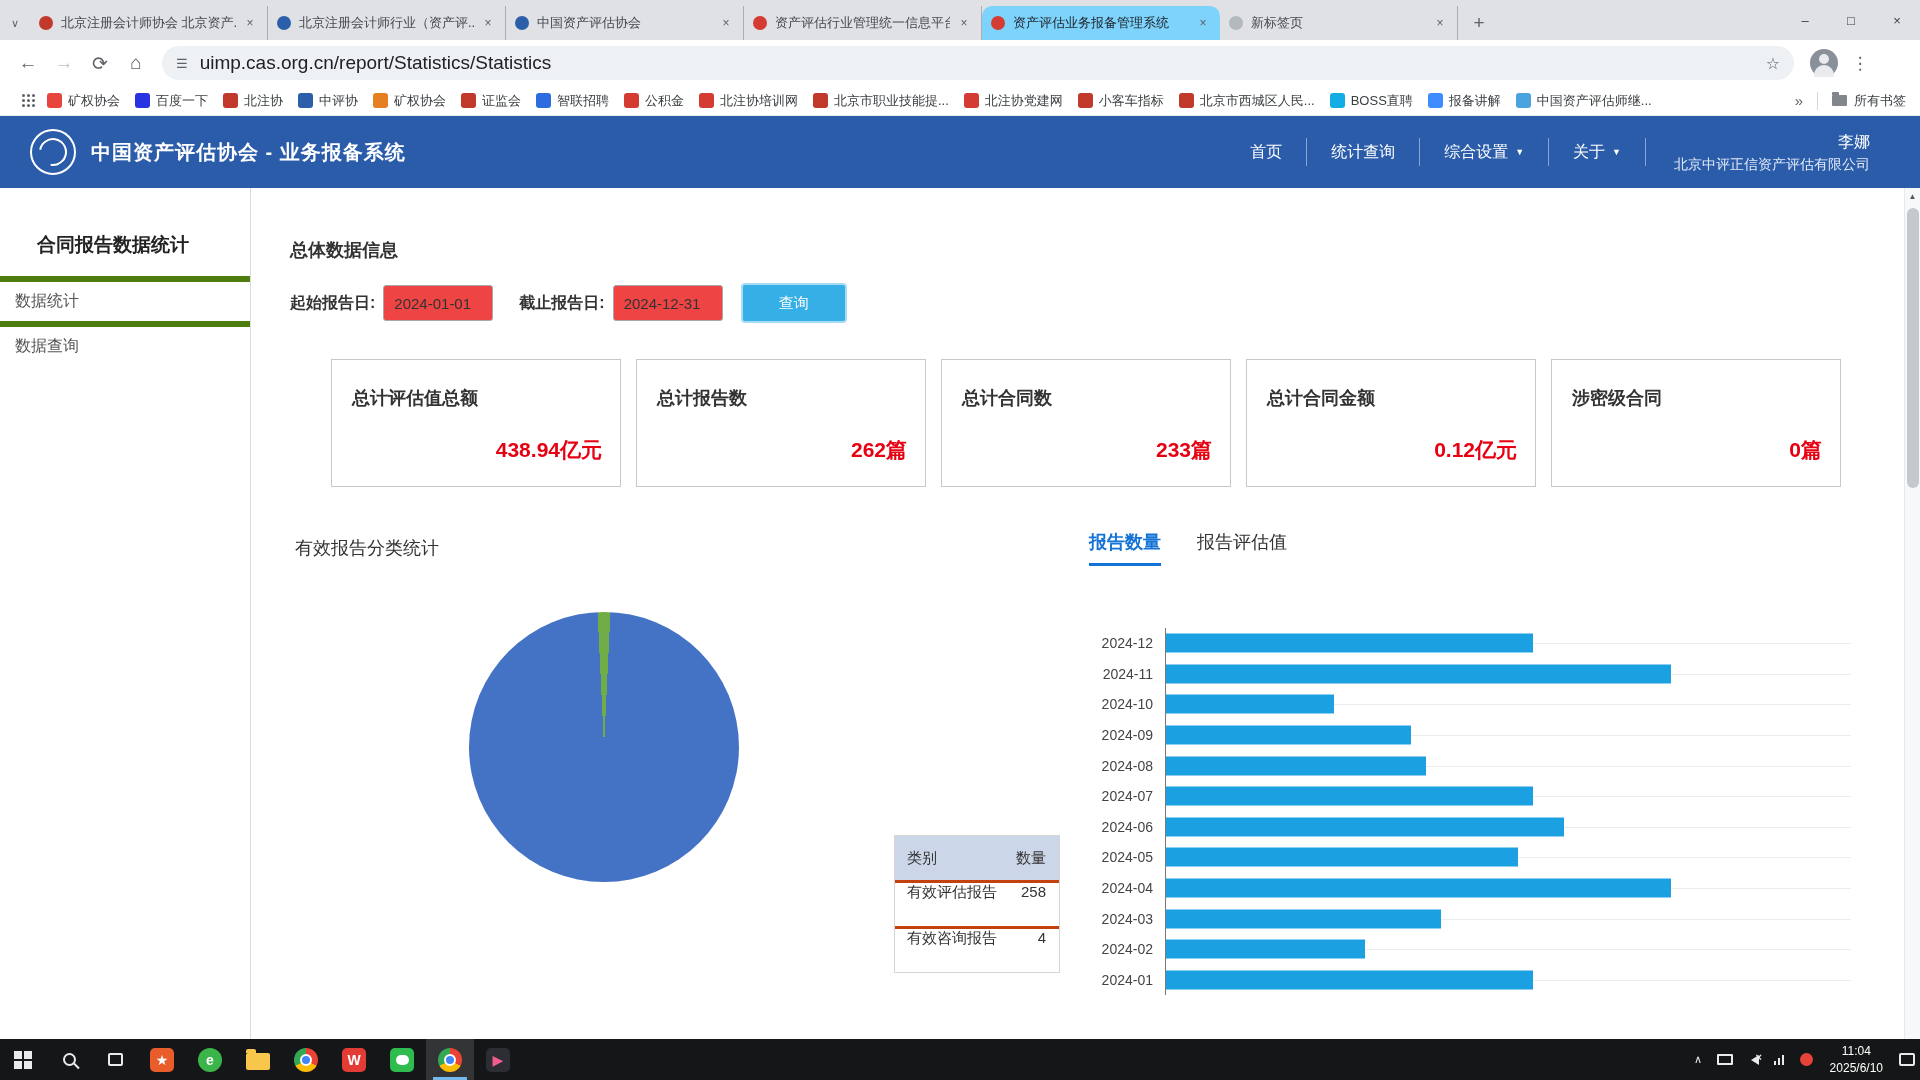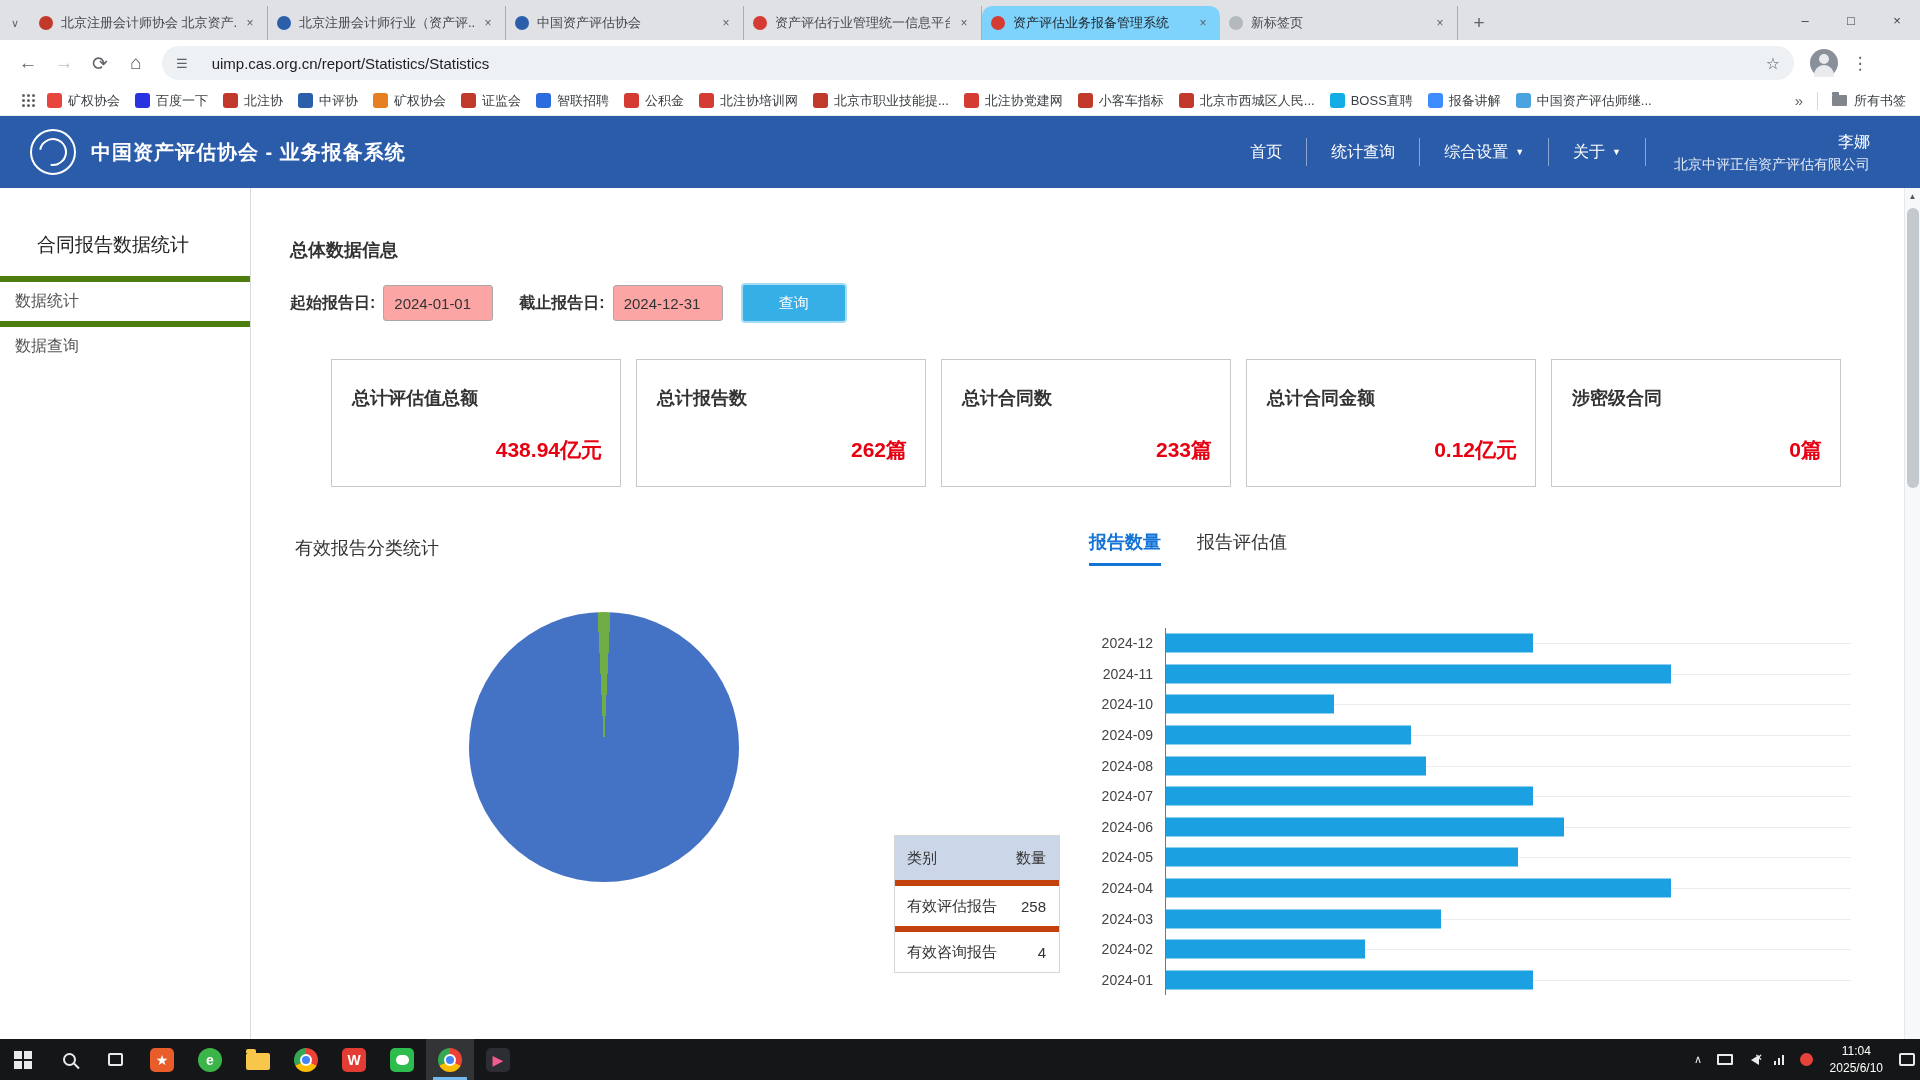--- a/index.html
+++ b/index.html
@@ -19,21 +19,21 @@
   .new-tab{width:30px;height:30px;margin:0 0 2px 6px;display:flex;align-items:center;justify-content:center;font-size:19px;color:#5f6368}
   .win-controls{position:absolute;right:0;top:0;height:40px;display:flex}
   .win-btn{width:46px;height:40px;display:flex;align-items:center;justify-content:center;color:#3c4043;font-size:13px}
 
   
   .toolbar{position:absolute;top:40px;left:0;width:1920px;height:46px;background:#fff;display:flex;align-items:center;padding:0 10px}
   .nav-btn{width:36px;height:36px;border-radius:50%;display:flex;align-items:center;justify-content:center;font-size:19px;color:#5f6368;flex:none}
   .nav-btn.disabled{color:#bdc1c6}
   .omnibox{flex:1;max-width:1632px;height:34px;background:#eef1f4;border-radius:17px;margin:0 8px;display:flex;align-items:center;padding:0 14px}
   .site-info{font-size:13px;color:#5f6368}
-  .url{font-size:15px;color:#202124;margin-left:24px;flex:1;white-space:nowrap;overflow:hidden}
+  .url{font-size:19px;color:#202124;margin-left:12px;flex:1;white-space:nowrap;overflow:hidden}
   .omni-star{font-size:16px;color:#5f6368}
   .avatar{width:28px;height:28px;border-radius:50%;background:#8a9099;margin:0 8px;position:relative;flex:none}
   .avatar::before{content:"";position:absolute;top:5px;left:9px;width:10px;height:10px;border-radius:50%;background:#e9ebee}
   .avatar::after{content:"";position:absolute;top:16px;left:4px;width:20px;height:12px;border-radius:10px 10px 0 0;background:#e9ebee}
   .kebab{width:28px;text-align:center;font-size:17px;color:#5f6368}
 
   
   .bookmarks{position:absolute;top:86px;left:0;width:1920px;height:30px;background:#fff;display:flex;align-items:center;padding:0 14px;font-size:13px;color:#3c4043;border-bottom:1px solid #ebedef}
   .apps-grid{width:3px;height:3px;background:#5f6368;border-radius:50%;margin:0 22px 0 8px;
     box-shadow:5px 0 0 #5f6368,10px 0 0 #5f6368,0 5px 0 #5f6368,5px 5px 0 #5f6368,10px 5px 0 #5f6368,0 10px 0 #5f6368,5px 10px 0 #5f6368,10px 10px 0 #5f6368;transform:translateY(-5px)}
@@ -54,42 +54,42 @@
   .hnav-item{padding:0 24px;font-size:16px;display:flex;align-items:center;height:100%;cursor:pointer;white-space:nowrap}
   .nav-sep{width:1px;height:28px;background:rgba(255,255,255,.45)}
   .caret{font-size:9px;margin-left:7px}
   .user-block{text-align:right;margin-left:28px;margin-right:50px;line-height:1.5}
   .user-name{font-size:16px}
   .user-company{font-size:14px;color:#e2eaf7}
 
   
   .page{position:absolute;top:188px;left:0;width:1904px;height:851px;background:#fff}
   .sidebar{position:absolute;top:0;left:0;width:251px;height:100%;border-right:1px solid #dcdcdc}
-  .sb-title{margin:44px 0 0 37px;font-size:19px;font-weight:400;color:#222}
+  .sb-title{margin:44px 0 0 37px;font-size:19px;font-weight:700;color:#222}
   .sb-menu{margin-top:18px}
   .sb-item{padding:9px 0 9px 15px;font-size:16px;color:#555;border-top:6px solid #4d7c0f;cursor:pointer}
 
   .sec-title{position:absolute;left:290px;top:50px;font-size:18px;font-weight:600;color:#333}
   .filter-row{position:absolute;left:290px;top:94px;display:flex;align-items:center;height:42px}
   .filter-label{font-size:16px;color:#333;font-weight:600;white-space:nowrap}
   .lbl2{margin-left:26px}
-  .date-input{width:110px;height:36px;border:1px solid #a9a9a9;border-radius:3px;margin-left:8px;padding:0 10px;font-size:15px;color:#333;font-family:inherit;background:#fca5a5}
+  .date-input{width:110px;height:36px;border:1px solid #a9a9a9;border-radius:3px;margin-left:8px;padding:0 10px;font-size:15px;color:#333;font-family:inherit;background:#ef4444}
   .query-btn{width:106px;height:40px;margin-left:18px;background:#36aee6;border:2px solid #a8dcf4;border-radius:4px;color:#fff;font-size:15px;font-family:Liberation Serif, serif;cursor:pointer}
 
   .cards{position:absolute;left:331px;top:171px;display:flex;gap:15px}
   .card{width:290px;height:128px;border:1px solid #c8c8c8;position:relative;background:#fff}
   .card-label{position:absolute;left:20px;top:26px;font-size:18px;font-weight:600;color:#333}
   .card-value{position:absolute;right:18px;bottom:22px;font-size:21px;font-weight:700;color:#e60012}
 
   .pie-title{position:absolute;left:295px;top:348px;font-size:18px;color:#333}
   .pie{position:absolute;left:469px;top:424px;width:270px;height:270px;border-radius:50%;background:#4472c4}
 
   .mini-table{position:absolute;left:894px;top:647px;width:166px;border:1px solid #d6d6d6;font-size:15px;color:#333;background:#fff}
   .mt-head{display:flex;background:#ccd6e9;height:44px;align-items:center}
-  .mt-row{display:flex;height:46px;align-items:center;border-top:6px solid #c2410c}
+  .mt-row{display:flex;height:46px;align-items:flex-start;border-top:3px solid #c2410c}
   .mt-c1{flex:1;padding-left:12px;white-space:nowrap}
   .mt-c2{width:50px;padding-right:13px;text-align:right}
 
   .chart-tabs{position:absolute;left:1089px;top:342px;display:flex;gap:36px;font-size:18px}
   .ctab{color:#333;padding-bottom:9px;cursor:pointer}
   .ctab.active{color:#1373d6;font-weight:700;border-bottom:3px solid #1373d6}
 
   .bar-chart{position:absolute;left:965px;top:440px}
   .bar-row{display:flex;align-items:center;height:30.6px}
   .bar-cat{width:200px;text-align:right;padding-right:12px;font-size:14px;color:#444;flex:none}

